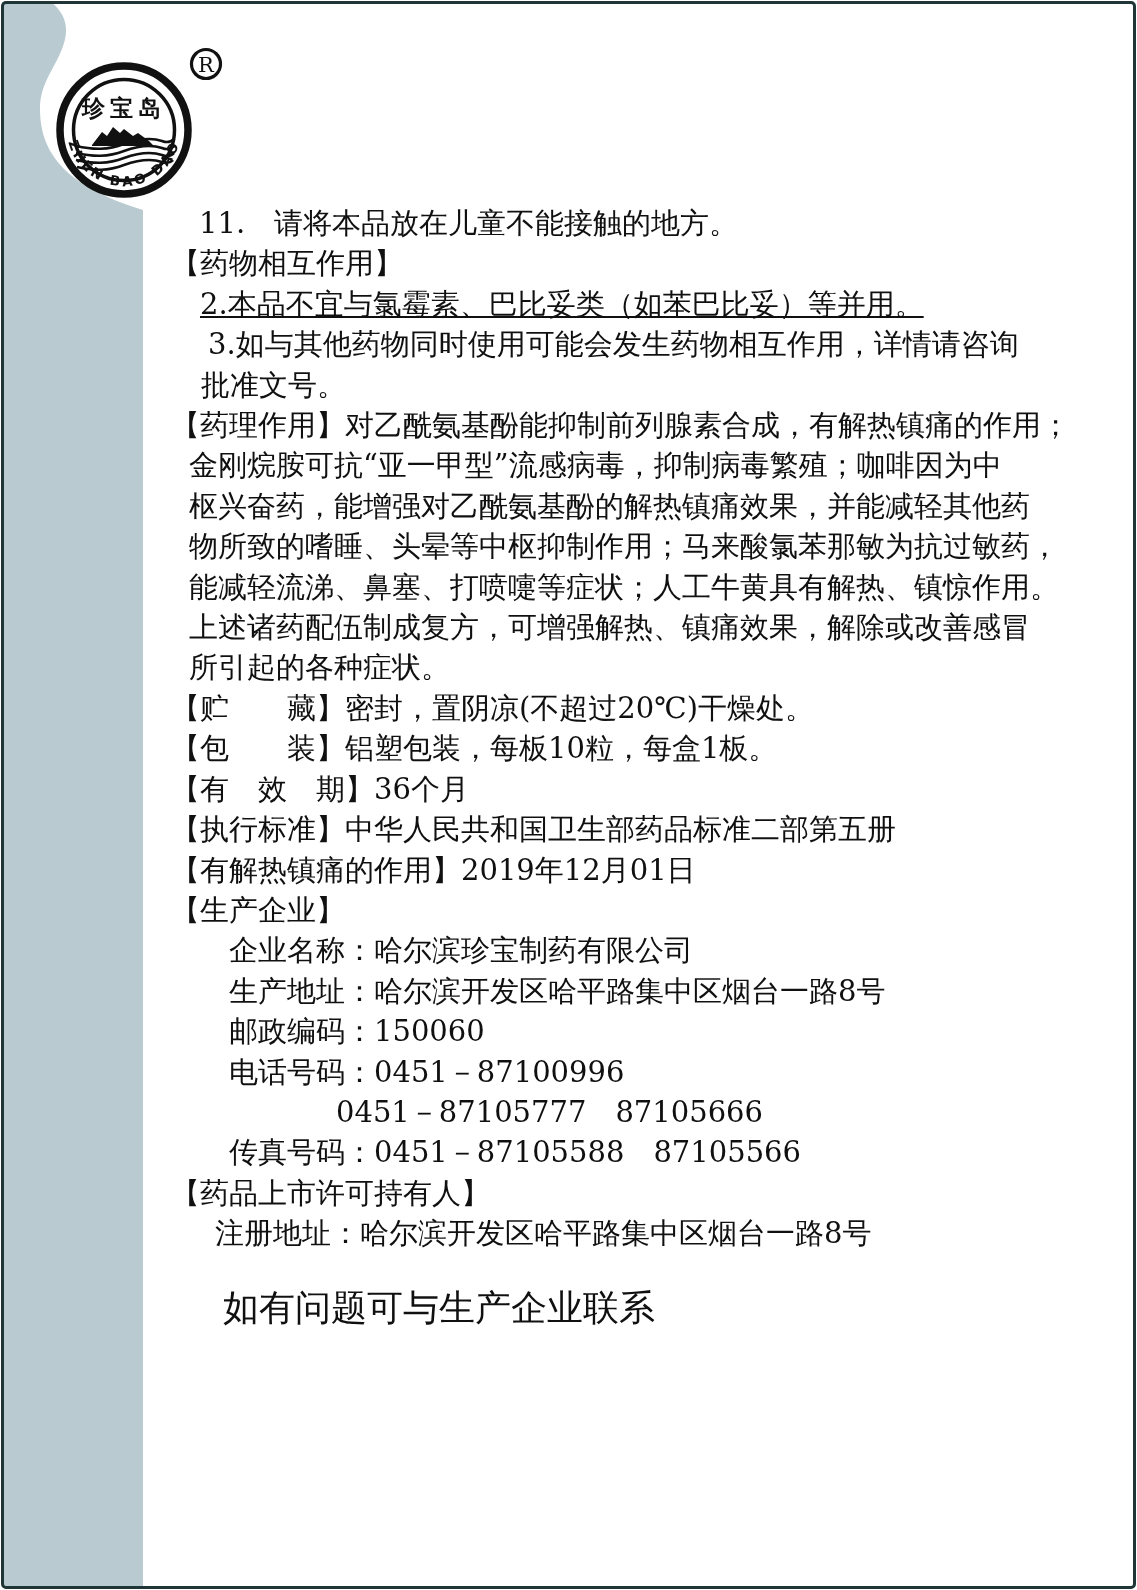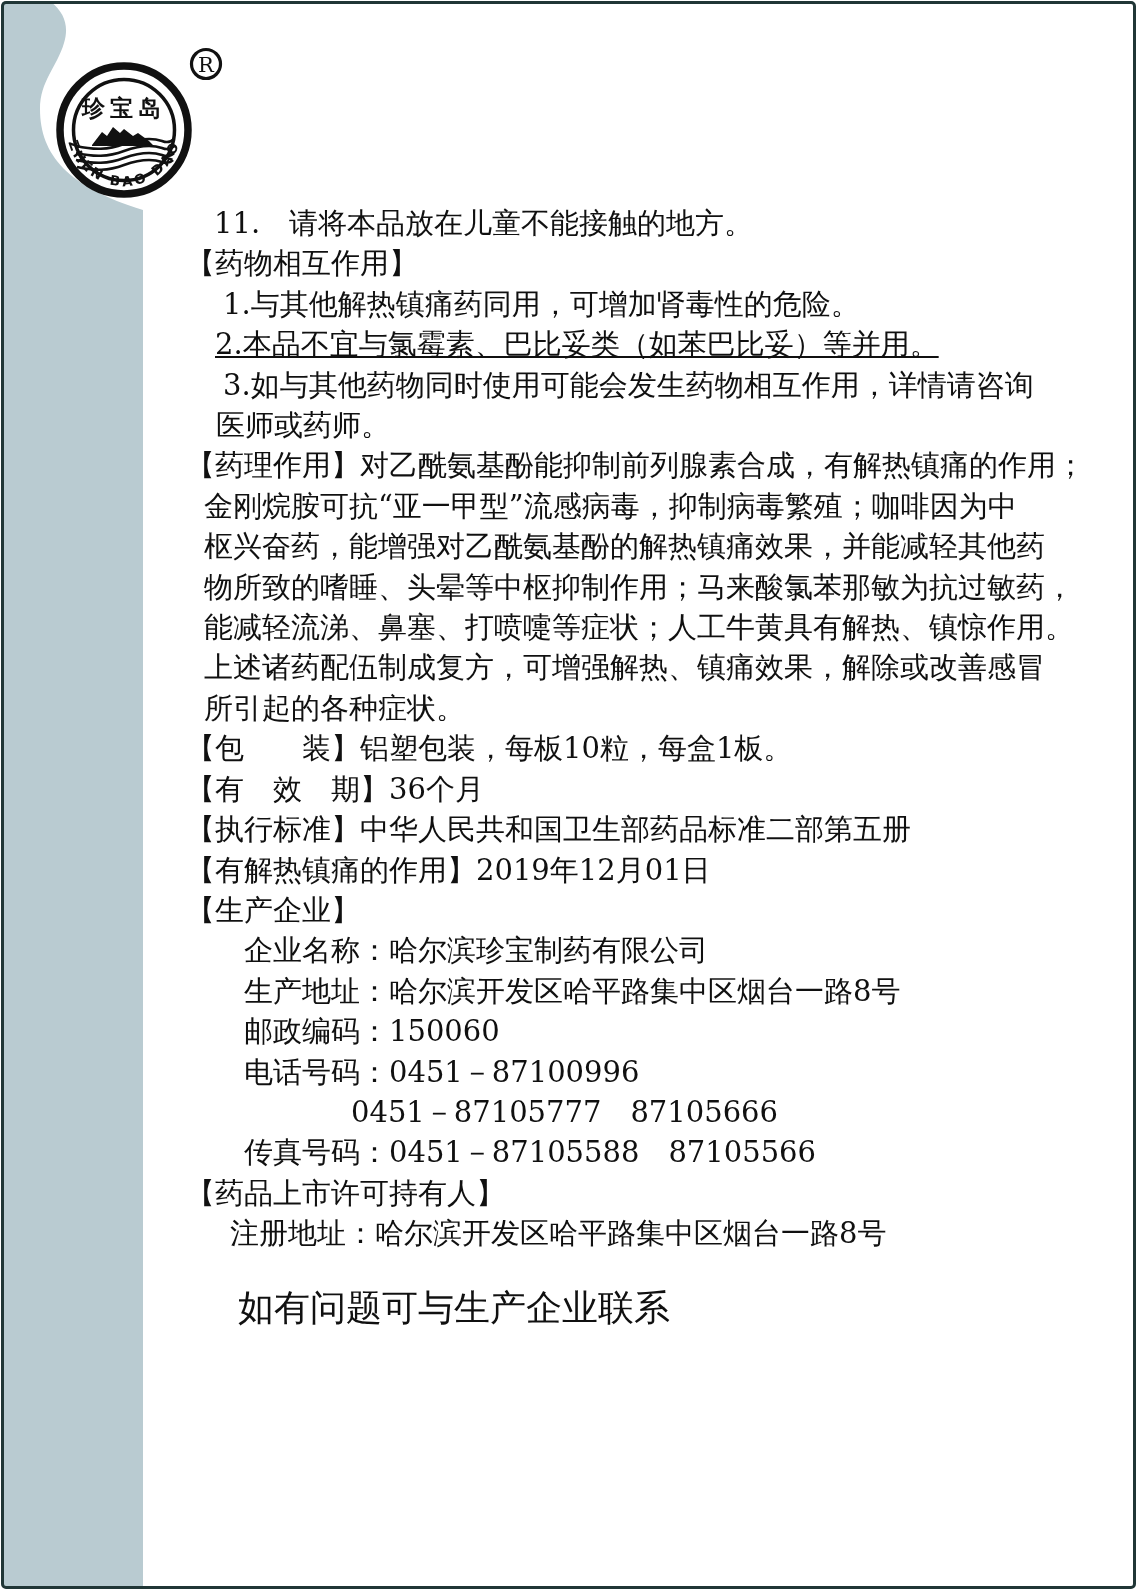--- a/index.html
+++ b/index.html
@@ -26,21 +26,21 @@
     transform:rotate(-90deg);
     transform-origin:0 100%;
     font-family:"DejaVu Sans","Liberation Sans",sans-serif;
     font-weight:bold;font-style:italic;
     font-size:84px;letter-spacing:-2px;
     color:#eef3f4;
     white-space:nowrap;
   }
   .logo-svg{position:absolute;left:50px;top:46px;}
   .content{
-    position:absolute;left:186px;top:203px;width:930px;
+    position:absolute;left:171px;top:203px;width:930px;
   }
   .ln{
     font-size:29px;
     line-height:40.4px;
     white-space:nowrap;
   }
   .lv-h   {margin-left:0;}
   .lv-cont{margin-left:18px;}
   .lv-n2  {margin-left:28px;}
   .lv-n2a {margin-left:29px;text-decoration:underline;}
@@ -82,31 +82,31 @@
     <text font-family="DejaVu Sans, Liberation Sans, sans-serif" font-size="13.5" font-weight="bold" letter-spacing="3" fill="#111111">
       <textPath href="#arcpath" startOffset="50%" text-anchor="middle">ZHEN BAO DAO</textPath>
     </text>
     <circle cx="156" cy="18" r="14.5" fill="#ffffff" stroke="#111111" stroke-width="3.2"></circle>
     <text x="156" y="26" text-anchor="middle" font-family="DejaVu Serif, Liberation Serif, serif" font-size="21" fill="#111111">R</text>
   </svg>
 
   <div class="content" id="content-lines">
       <div class="ln lv-n2">11.　请将本品放在儿童不能接触的地方。</div>
       <div class="ln lv-h">【药物相互作用】</div>
-      <div class="ln lv-n3">1.与其他解热镇痛药同用，可增加肾毒性的危险。</div>
       <div class="ln lv-n2a">2.本品不宜与氯霉素、巴比妥类（如苯巴比妥）等并用。</div>
       <div class="ln lv-n3">3.如与其他药物同时使用可能会发生药物相互作用，详情请咨询</div>
-      <div class="ln lv-n2b">医师或药师。</div>
+      <div class="ln lv-n2b">批准文号。</div>
       <div class="ln lv-h">【药理作用】对乙酰氨基酚能抑制前列腺素合成，有解热镇痛的作用；</div>
       <div class="ln lv-cont">金刚烷胺可抗“亚一甲型”流感病毒，抑制病毒繁殖；咖啡因为中</div>
       <div class="ln lv-cont">枢兴奋药，能增强对乙酰氨基酚的解热镇痛效果，并能减轻其他药</div>
       <div class="ln lv-cont">物所致的嗜睡、头晕等中枢抑制作用；马来酸氯苯那敏为抗过敏药，</div>
       <div class="ln lv-cont">能减轻流涕、鼻塞、打喷嚏等症状；人工牛黄具有解热、镇惊作用。</div>
       <div class="ln lv-cont">上述诸药配伍制成复方，可增强解热、镇痛效果，解除或改善感冒</div>
       <div class="ln lv-cont">所引起的各种症状。</div>
+      <div class="ln lv-h">【贮　　藏】密封，置阴凉(不超过20℃)干燥处。</div>
       <div class="ln lv-h">【包　　装】铝塑包装，每板10粒，每盒1板。</div>
       <div class="ln lv-h">【有　效　期】36个月</div>
       <div class="ln lv-h">【执行标准】中华人民共和国卫生部药品标准二部第五册</div>
       <div class="ln lv-h">【有解热镇痛的作用】2019年12月01日</div>
       <div class="ln lv-h">【生产企业】</div>
       <div class="ln lv-c">企业名称：哈尔滨珍宝制药有限公司</div>
       <div class="ln lv-c">生产地址：哈尔滨开发区哈平路集中区烟台一路8号</div>
       <div class="ln lv-c">邮政编码：150060</div>
       <div class="ln lv-c">电话号码：0451－87100996</div>
       <div class="ln lv-p2">0451－87105777　87105666</div>

